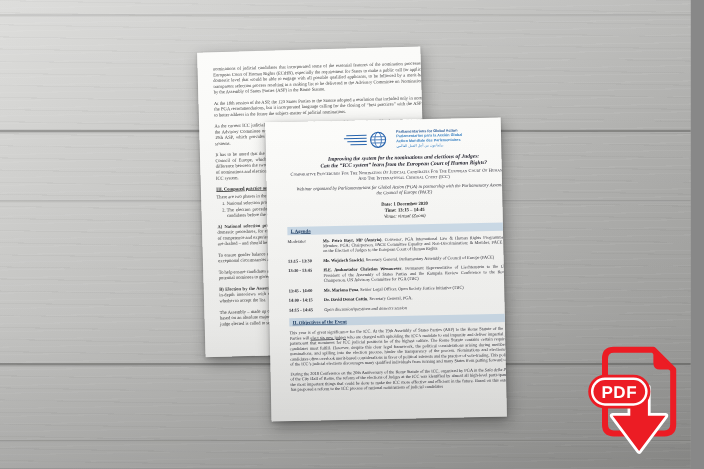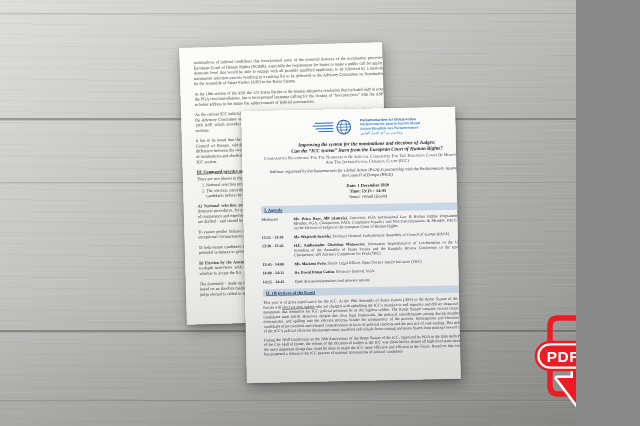--- a/index.html
+++ b/index.html
@@ -1,17 +1,17 @@
 <!DOCTYPE html>
 <html lang="en" style="--pga-blue: #2a66ae; --pga-blue-light: #2e7bc0; --heading-navy: #17365d; --band-blue: #cddce9; --pdf-red: #ec1c24; --paper: #f8f8f6;"><head>
 <meta charset="utf-8">
 <style>
   html,body{margin:0;padding:0;background:#888;}
   .scene{
-    position:relative;width:576px;height:426px;overflow:hidden;
+    position:relative;width:628px;height:426px;overflow:hidden;
     background:
       repeating-linear-gradient(179deg, rgba(255,255,255,.05) 0 1px, rgba(255,255,255,0) 1px 7px),
       repeating-linear-gradient(181deg, rgba(60,60,58,.04) 0 1px, rgba(60,60,58,0) 1px 11px),
       linear-gradient(128deg,#dadad8 0%,#c9c9c7 30%,#b9b9b7 58%,#a8a8a6 82%,#9c9c9a 100%);
     font-family:"Liberation Serif", serif;
   }
   .scene::after{
     content:'';position:absolute;inset:0;z-index:3;pointer-events:none;
     background:linear-gradient(180deg, rgba(255,255,255,.10), rgba(255,255,255,0) 28%, rgba(0,0,0,.04) 68%, rgba(0,0,0,.15) 100%);
   }

